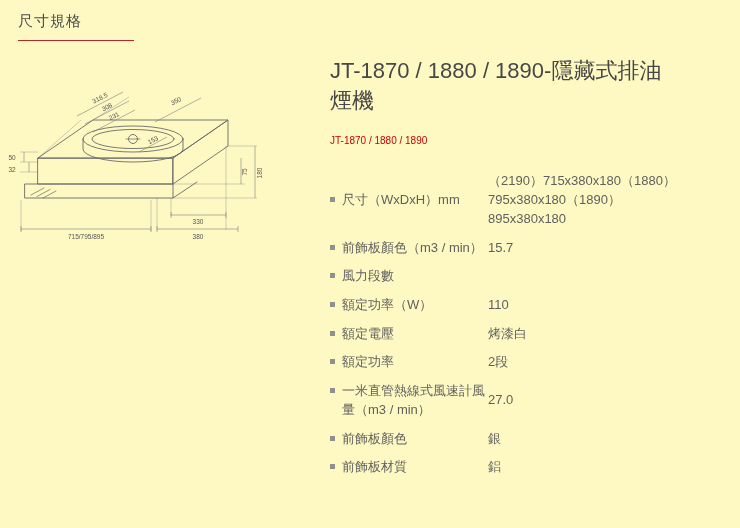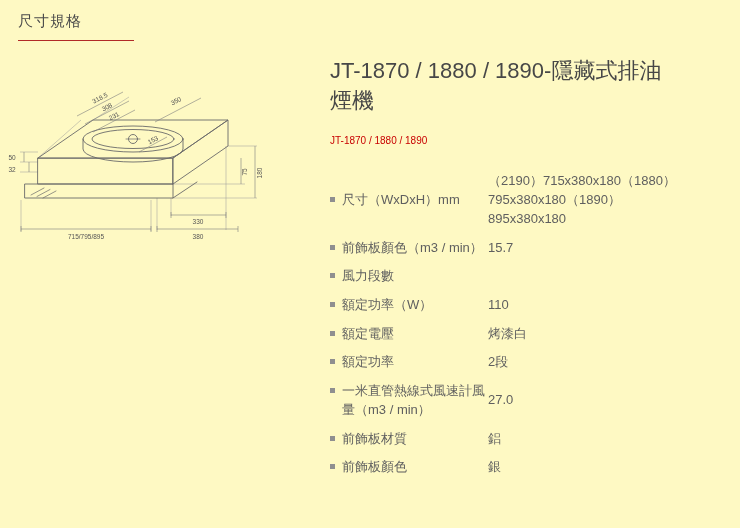--- a/index.html
+++ b/index.html
@@ -179,28 +179,28 @@
     <div class="spec-left">
       <span class="bullet"></span>
       <span class="spec-label">一米直管熱線式風速計風量（m3 / min）</span>
     </div>
     <div class="spec-value">27.0</div>
   </div>
 
   <div class="spec-row">
     <div class="spec-left">
       <span class="bullet"></span>
+      <span class="spec-label">前飾板顏色</span>
+    </div>
+    <div class="spec-value">銀</div>
+  </div>
+
+  <div class="spec-row">
+    <div class="spec-left">
+      <span class="bullet"></span>
       <span class="spec-label">前飾板材質</span>
     </div>
     <div class="spec-value">鋁</div>
   </div>
-
-  <div class="spec-row">
-    <div class="spec-left">
-      <span class="bullet"></span>
-      <span class="spec-label">前飾板顏色</span>
-    </div>
-    <div class="spec-value">銀</div>
-  </div>
 </div>
   </div>
 
 </div>
 
 </body></html>

